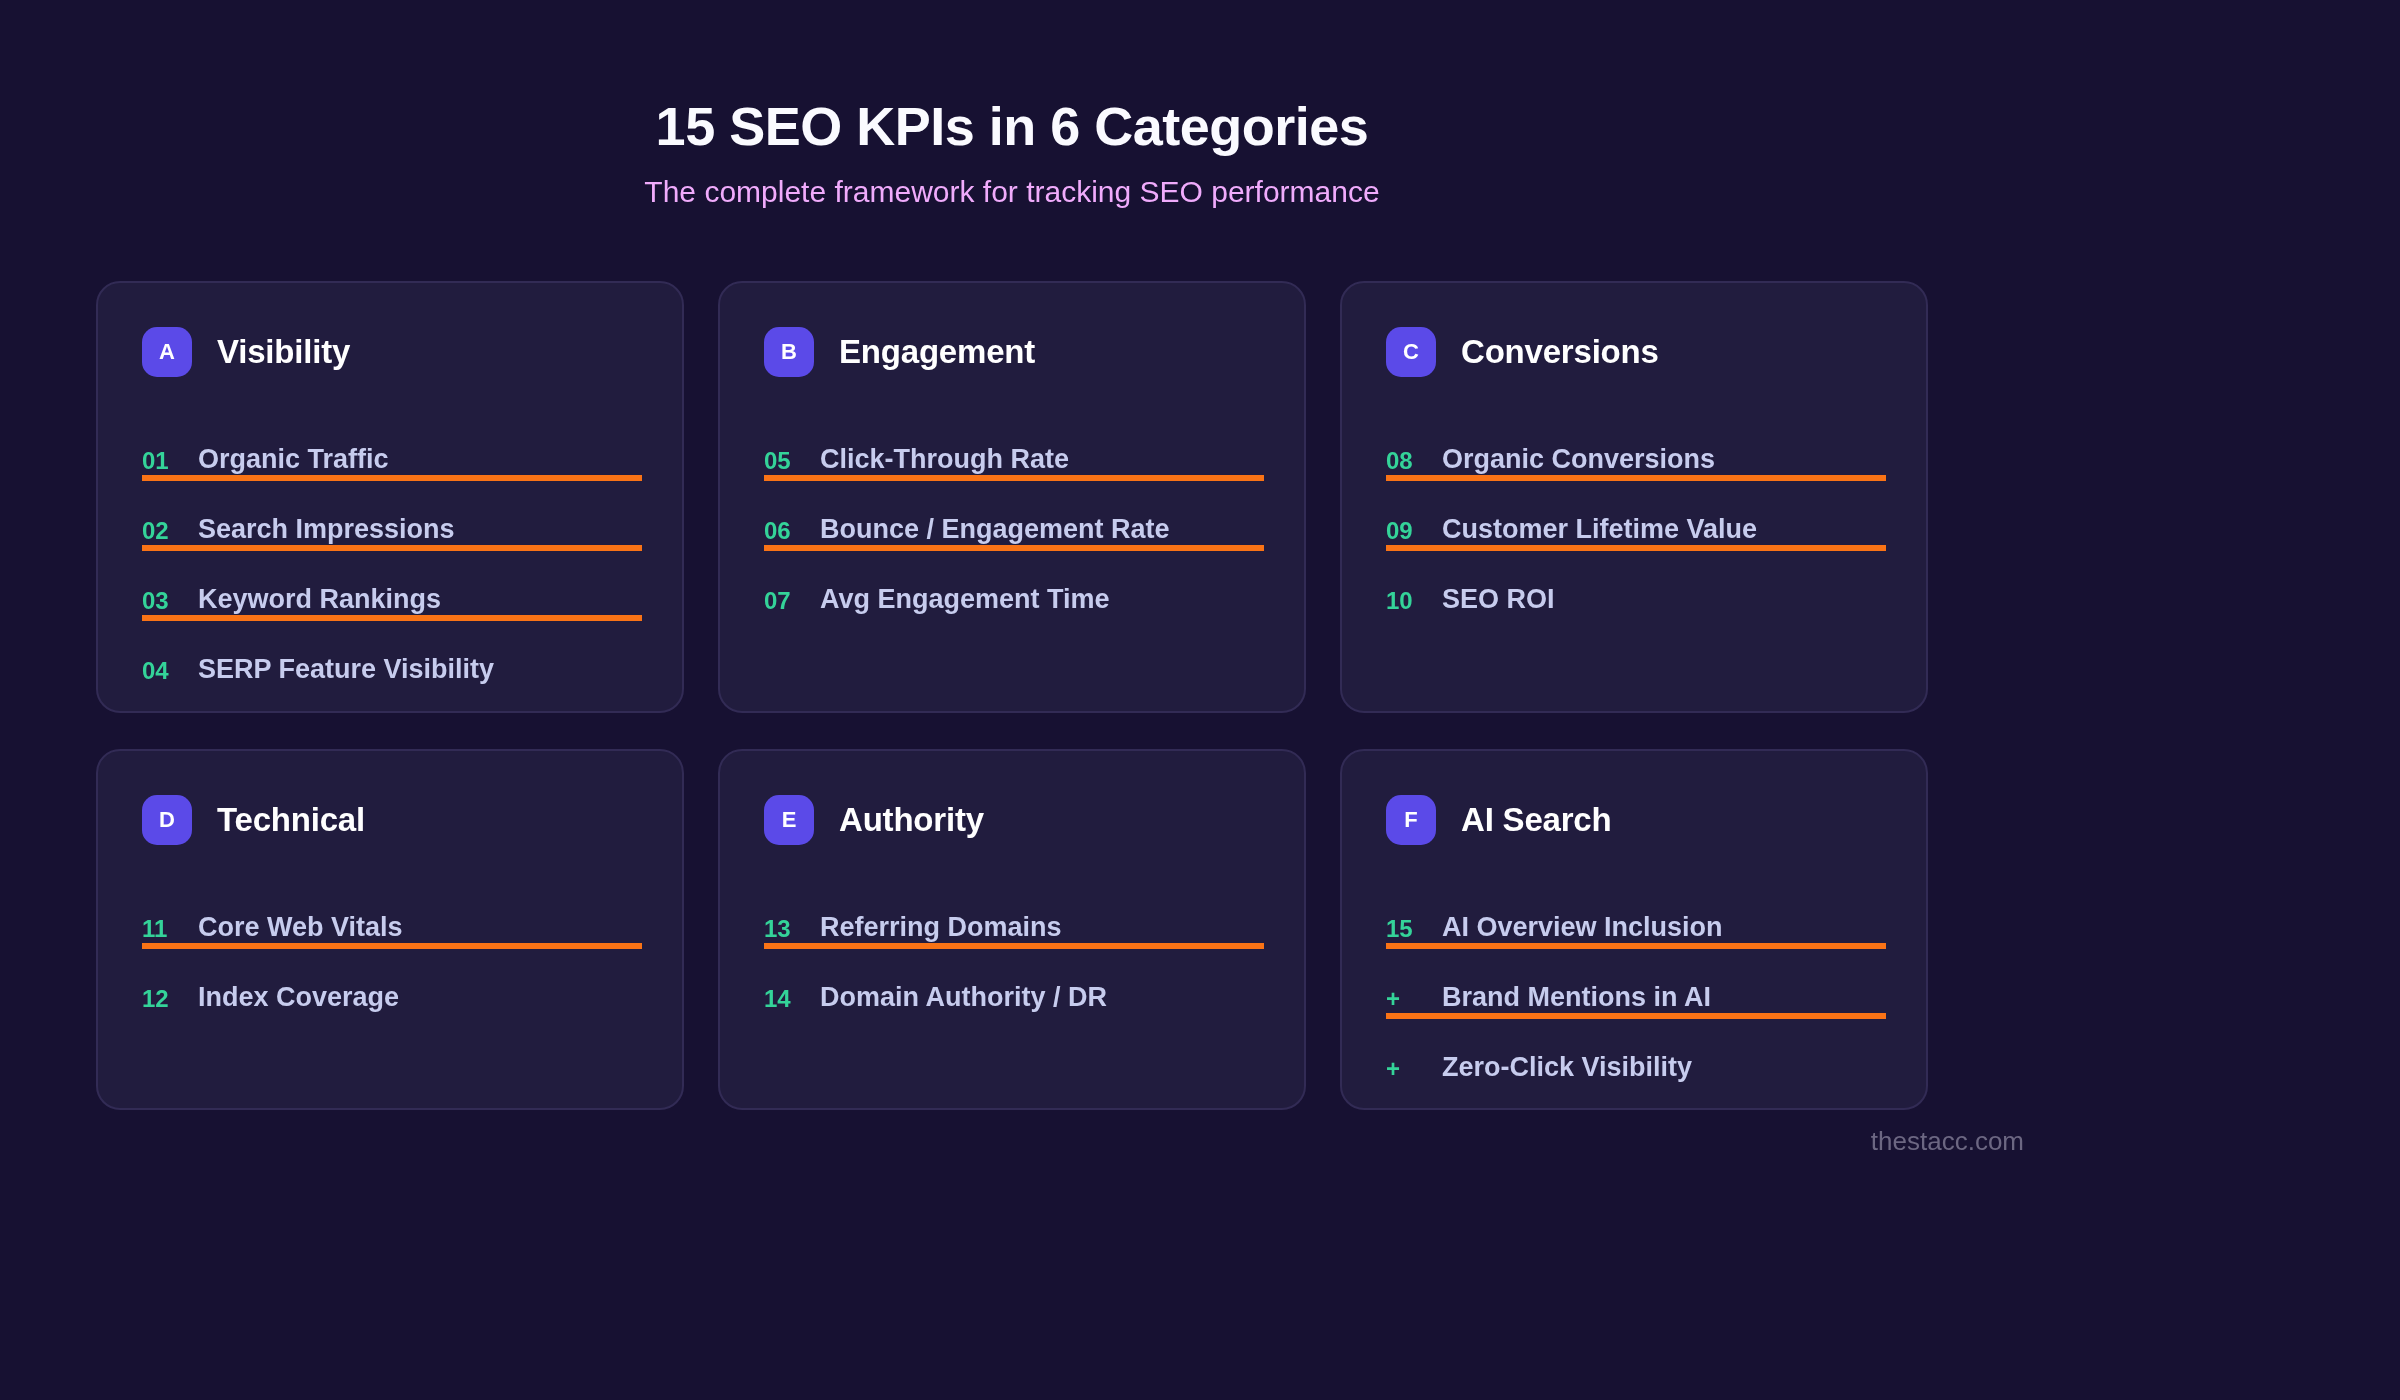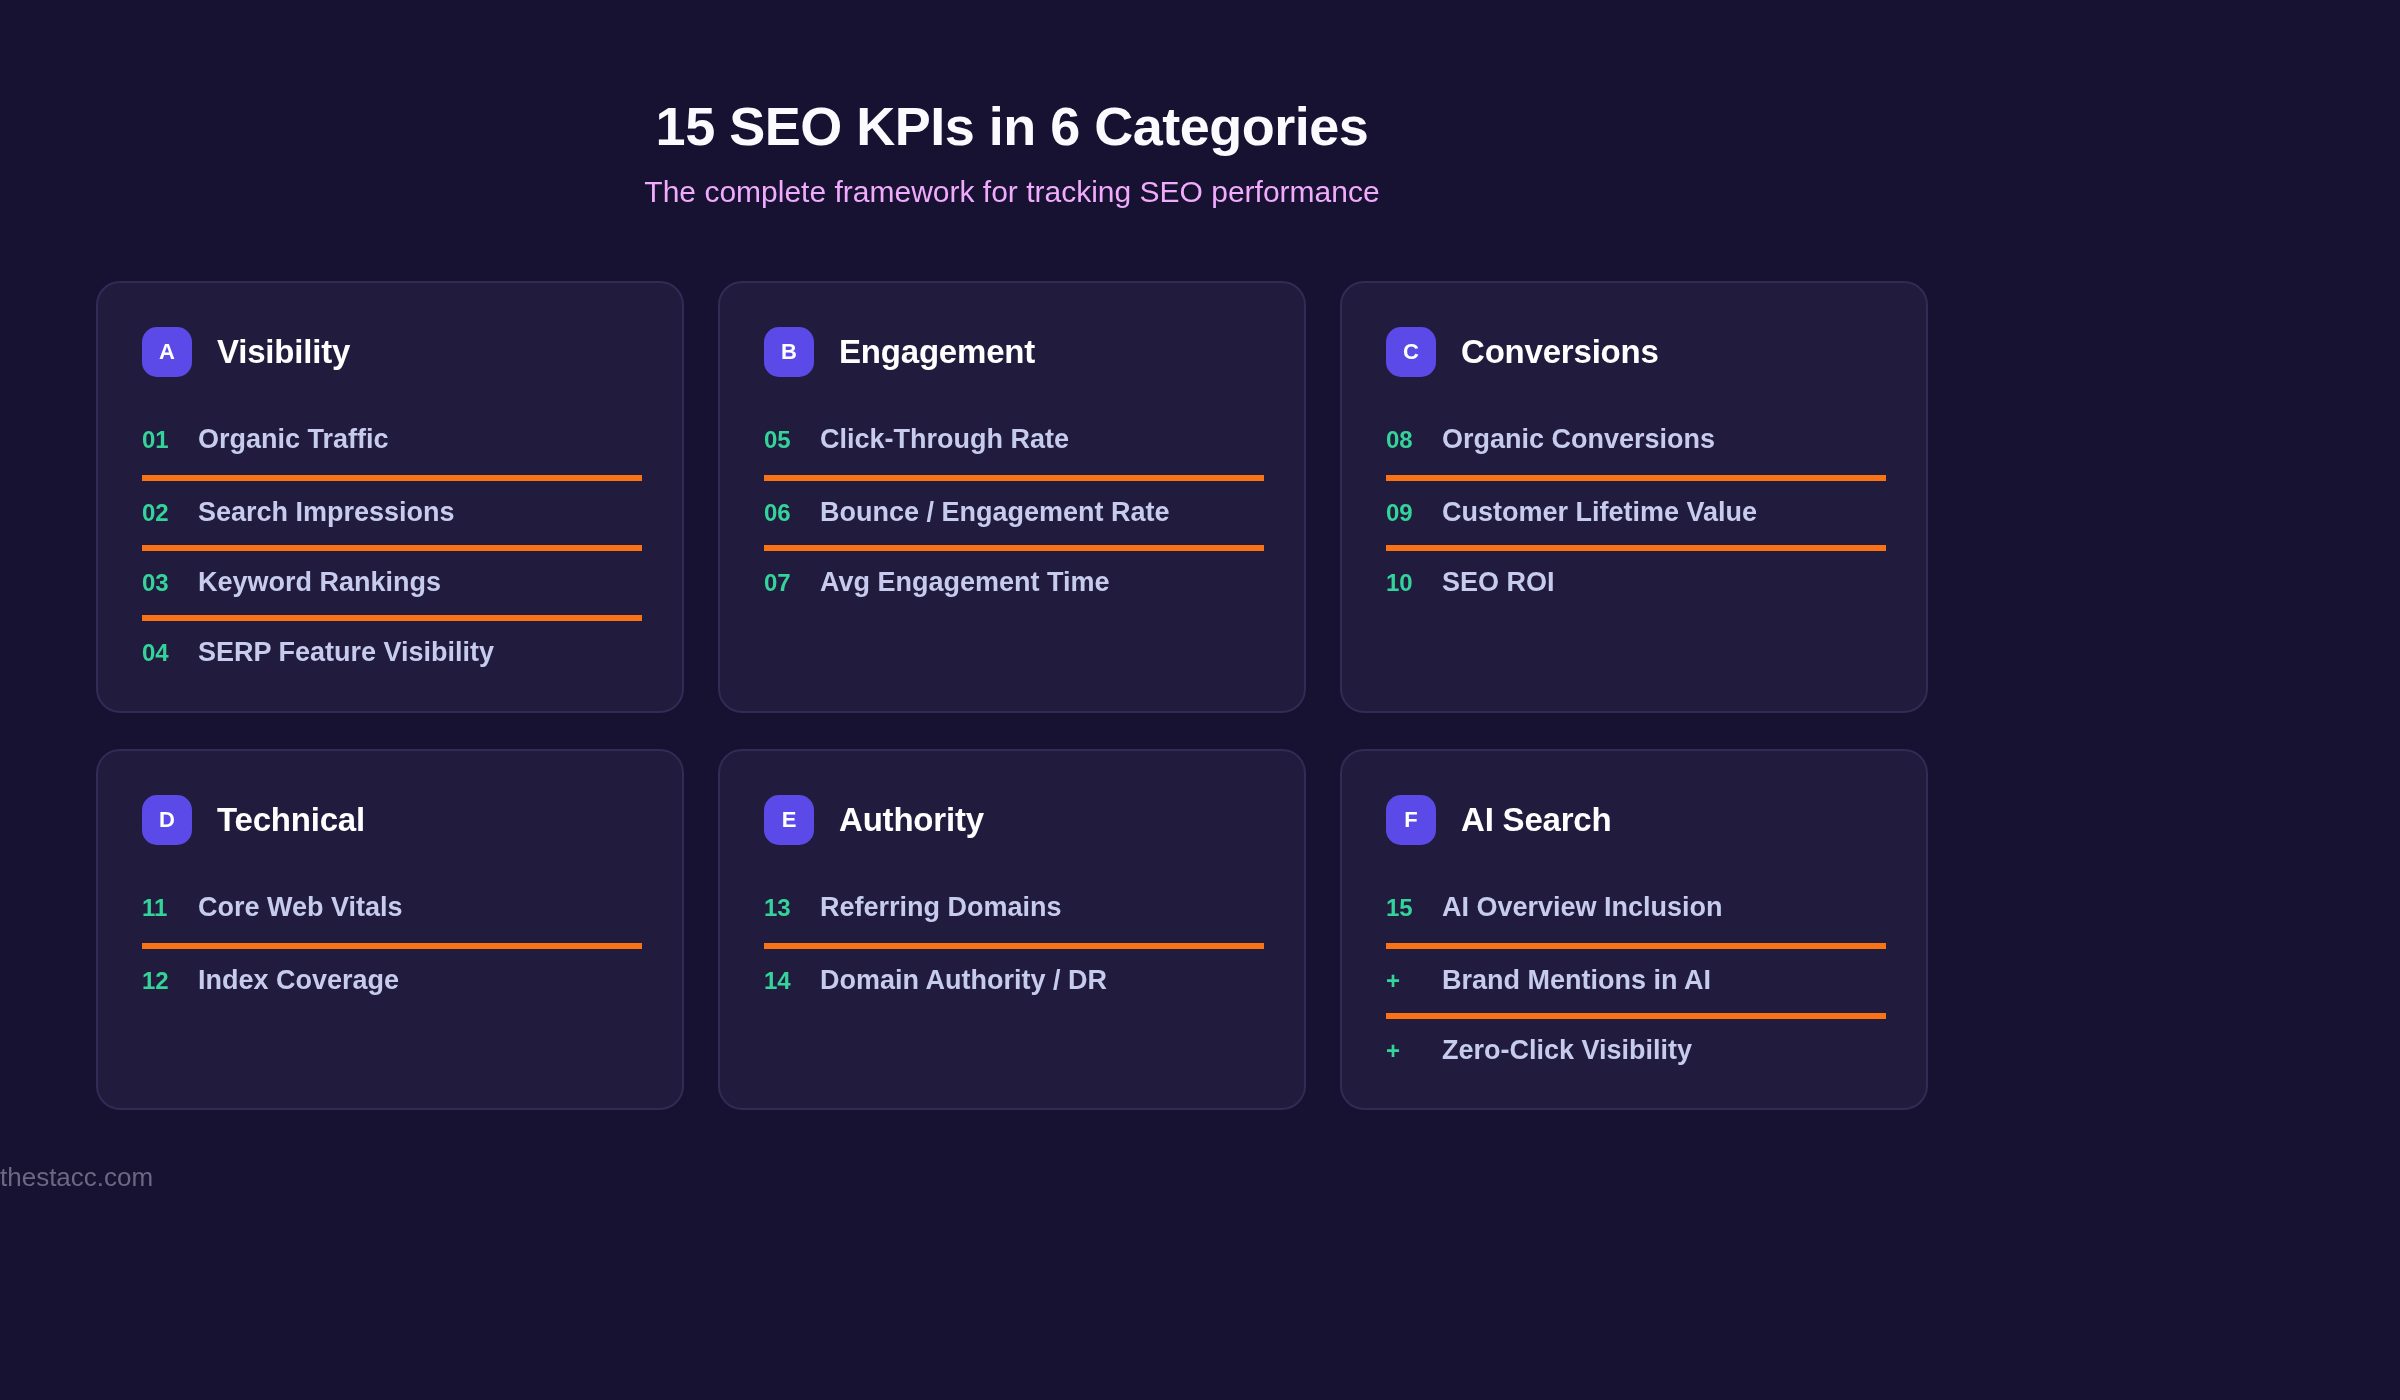--- a/index.html
+++ b/index.html
@@ -77,41 +77,41 @@
     color: #ffffff;
     letter-spacing: -0.2px;
   }
   .kpi-list {
     list-style: none;
     margin-top: 28px;
   }
   .kpi-item {
     height: 70px;
     display: flex;
-    align-items: center;
+    align-items: flex-end;
   }
   .kpi-item + .kpi-item {
     border-top: 6px solid #f97316;
   }
   .kpi-num {
     width: 56px;
     flex: 0 0 auto;
     font-size: 24px;
     font-weight: 700;
     color: #34d399;
   }
   .kpi-label {
     font-size: 27px;
     font-weight: 700;
     color: #c7ccee;
   }
   
   .footer {
-    margin-top: 52px;
-    text-align: left;
+    margin-top: 16px;
+    text-align: right;
   }
   .footer-text {
     font-size: 26px;
     color: #6c6782;
   }
 </style>
 </head>
 <body>
 
 <div class="page">

